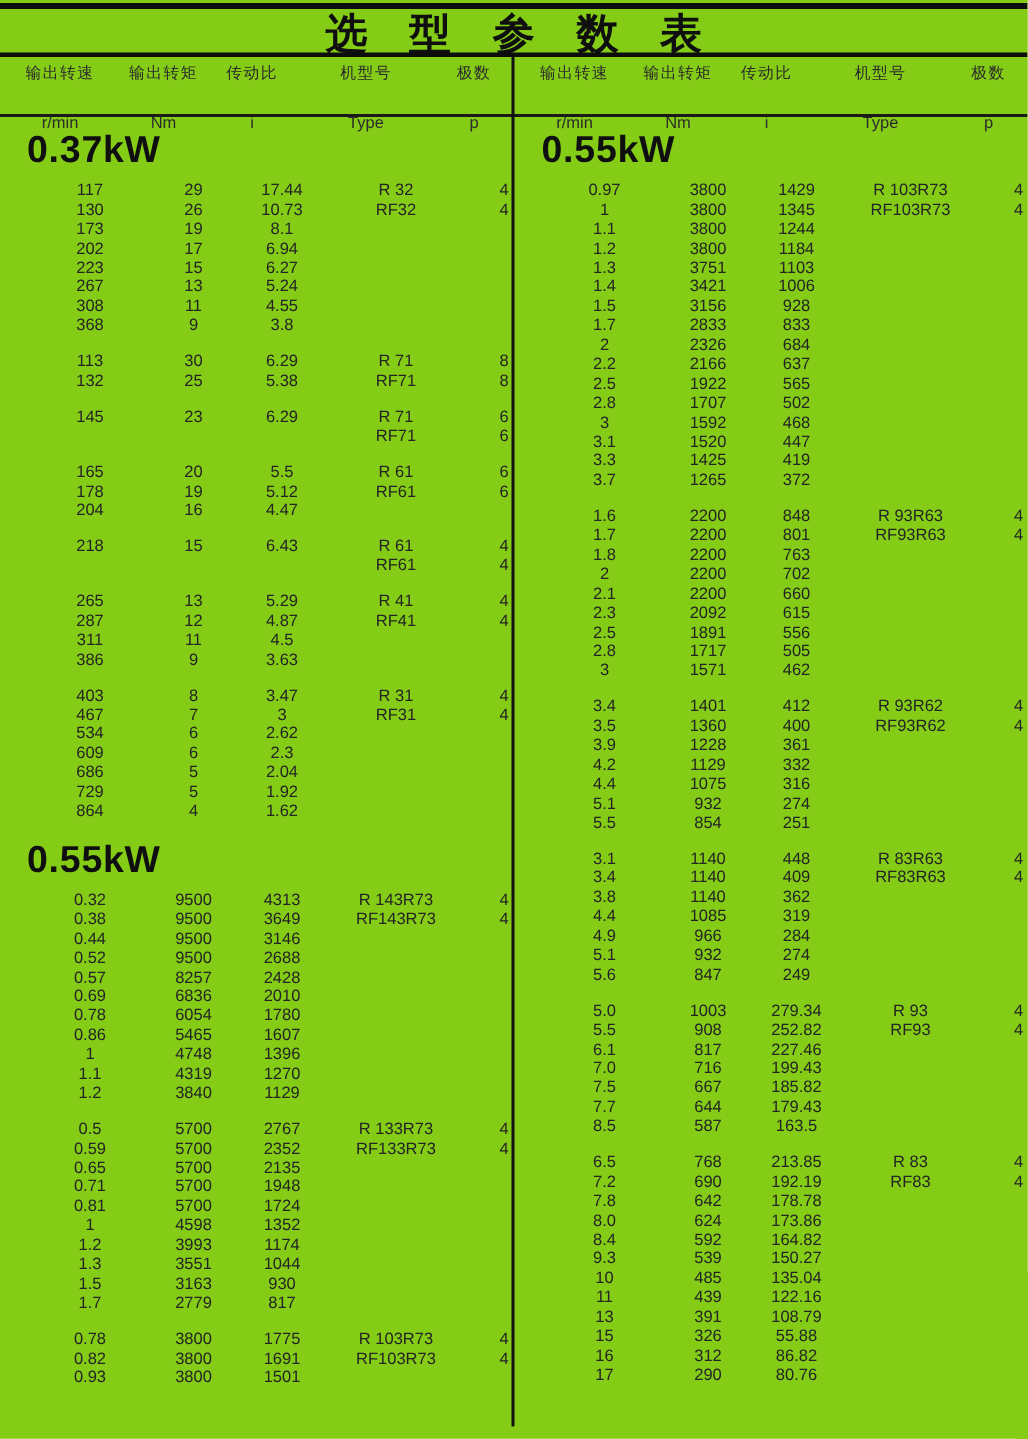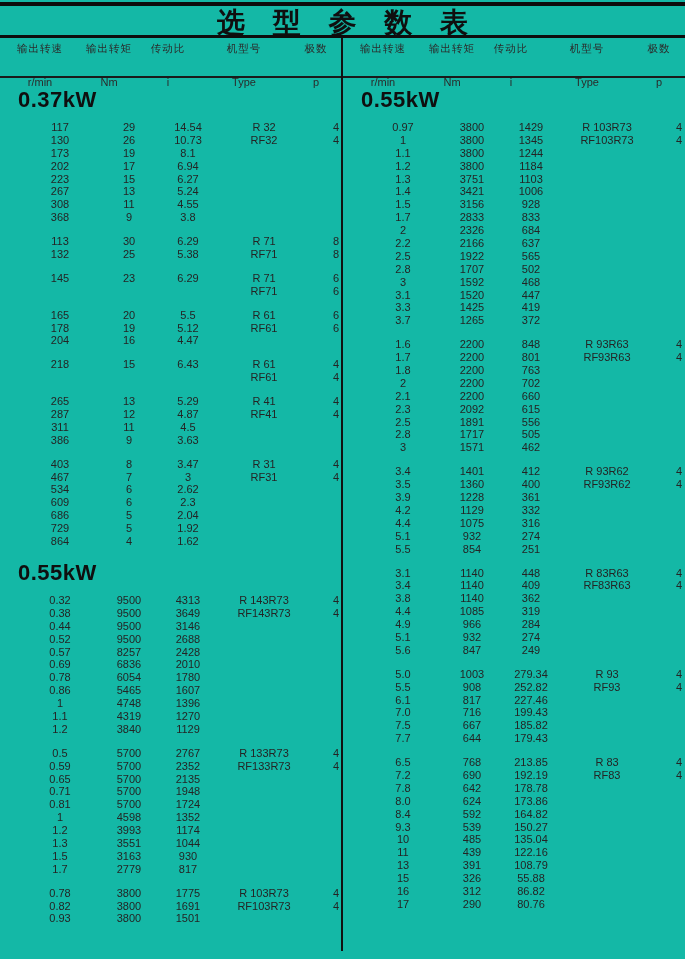--- a/index.html
+++ b/index.html
@@ -34,36 +34,36 @@
   .half-header.right { left: 343px; }
   .hcell { text-align: center; }
   .hlabel { font-size: 10.5px; color: #2b2b2b; letter-spacing: 1px; }
   .hunit  { font-size: 11px; color: #2b2b2b; margin-top: 20px; }
 
   .body-col { position: absolute; top: 84px; width: 342px; }
   .body-col.left  { left: 0; }
   .body-col.right { left: 343px; }
 
   .section-heading {
-    font-size: 22px; font-weight: bold; color: #0f0f0f;
+    font-size: 25px; font-weight: bold; color: #0f0f0f;
     padding-left: 18px; letter-spacing: 0.5px;
     margin: 2px 0 7px 0; line-height: 28px;
   }
   .group { margin-bottom: 11px; padding-left: 20px; }
   .row {
     display: grid; grid-template-columns: 80px 58px 60px 92px 52px;
     height: 12.9px; line-height: 12.9px;
     font-size: 11px; color: #242424;
   }
   .cell { text-align: center; white-space: pre; overflow: visible; }
 </style>
 </head>
 <body>
 
-<div class="page" style="background: #14b8a6; color: rgb(36, 36, 36);">
+<div class="page" style="background: #84cc16; color: rgb(36, 36, 36);">
   <div class="rule rule-top"></div>
   <div class="page-title">选 型 参 数 表</div>
   <div class="rule rule-mid"></div>
 
   <div class="half-header left">
     <div class="hcell">
       <div class="hlabel">输出转速</div>
       <div class="hunit">r/min</div>
     </div>
     <div class="hcell">
@@ -109,21 +109,21 @@
 
   <div class="rule rule-thin"></div>
   <div class="vdivider"></div>
 
   <div class="body-col left" id="body-left">
       <div class="section-heading">0.37kW</div>
       <div class="group">
         <div class="row">
           <span class="cell">117</span>
           <span class="cell">29</span>
-          <span class="cell">14.54</span>
+          <span class="cell">17.44</span>
           <span class="cell">R 32</span>
           <span class="cell">4</span>
         </div>
         <div class="row">
           <span class="cell">130</span>
           <span class="cell">26</span>
           <span class="cell">10.73</span>
           <span class="cell">RF32</span>
           <span class="cell">4</span>
         </div>
@@ -817,20 +817,27 @@
           <span class="cell"></span>
           <span class="cell"></span>
         </div>
         <div class="row">
           <span class="cell">7.7</span>
           <span class="cell">644</span>
           <span class="cell">179.43</span>
           <span class="cell"></span>
           <span class="cell"></span>
         </div>
+        <div class="row">
+          <span class="cell">8.5</span>
+          <span class="cell">587</span>
+          <span class="cell">163.5</span>
+          <span class="cell"></span>
+          <span class="cell"></span>
+        </div>
       </div>
       <div class="group">
         <div class="row">
           <span class="cell">6.5</span>
           <span class="cell">768</span>
           <span class="cell">213.85</span>
           <span class="cell">R 83</span>
           <span class="cell">4</span>
         </div>
         <div class="row">

